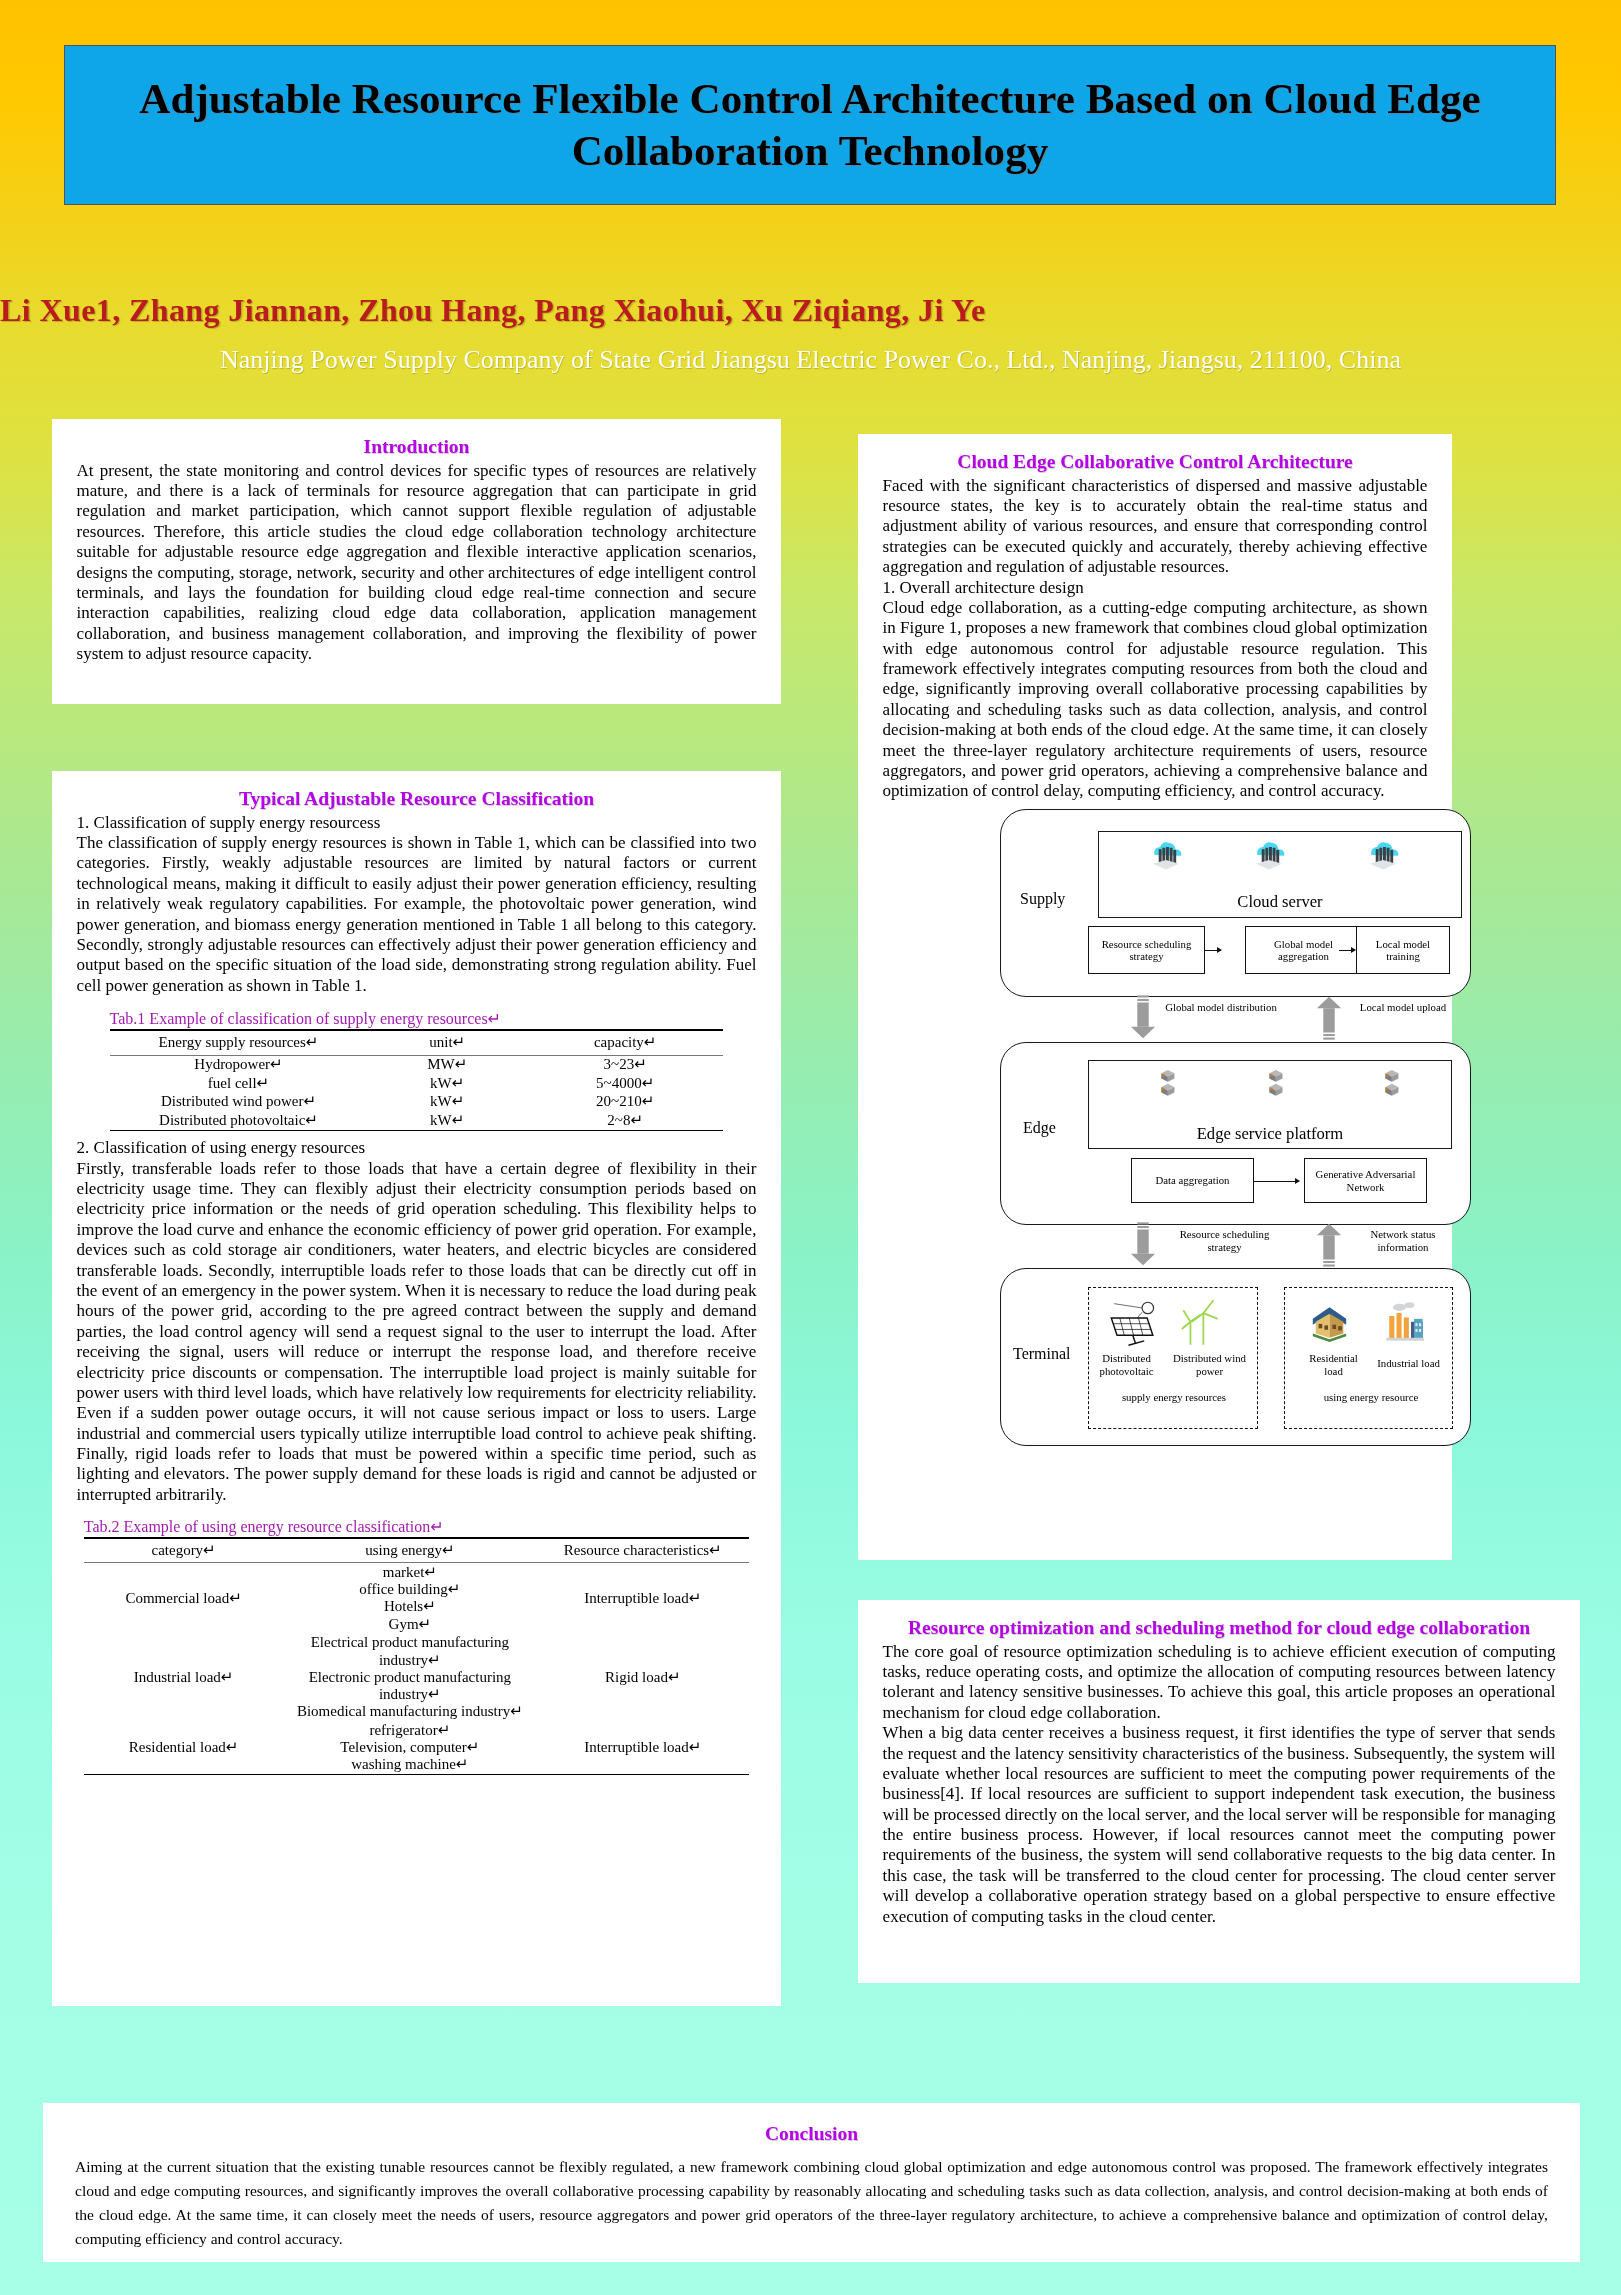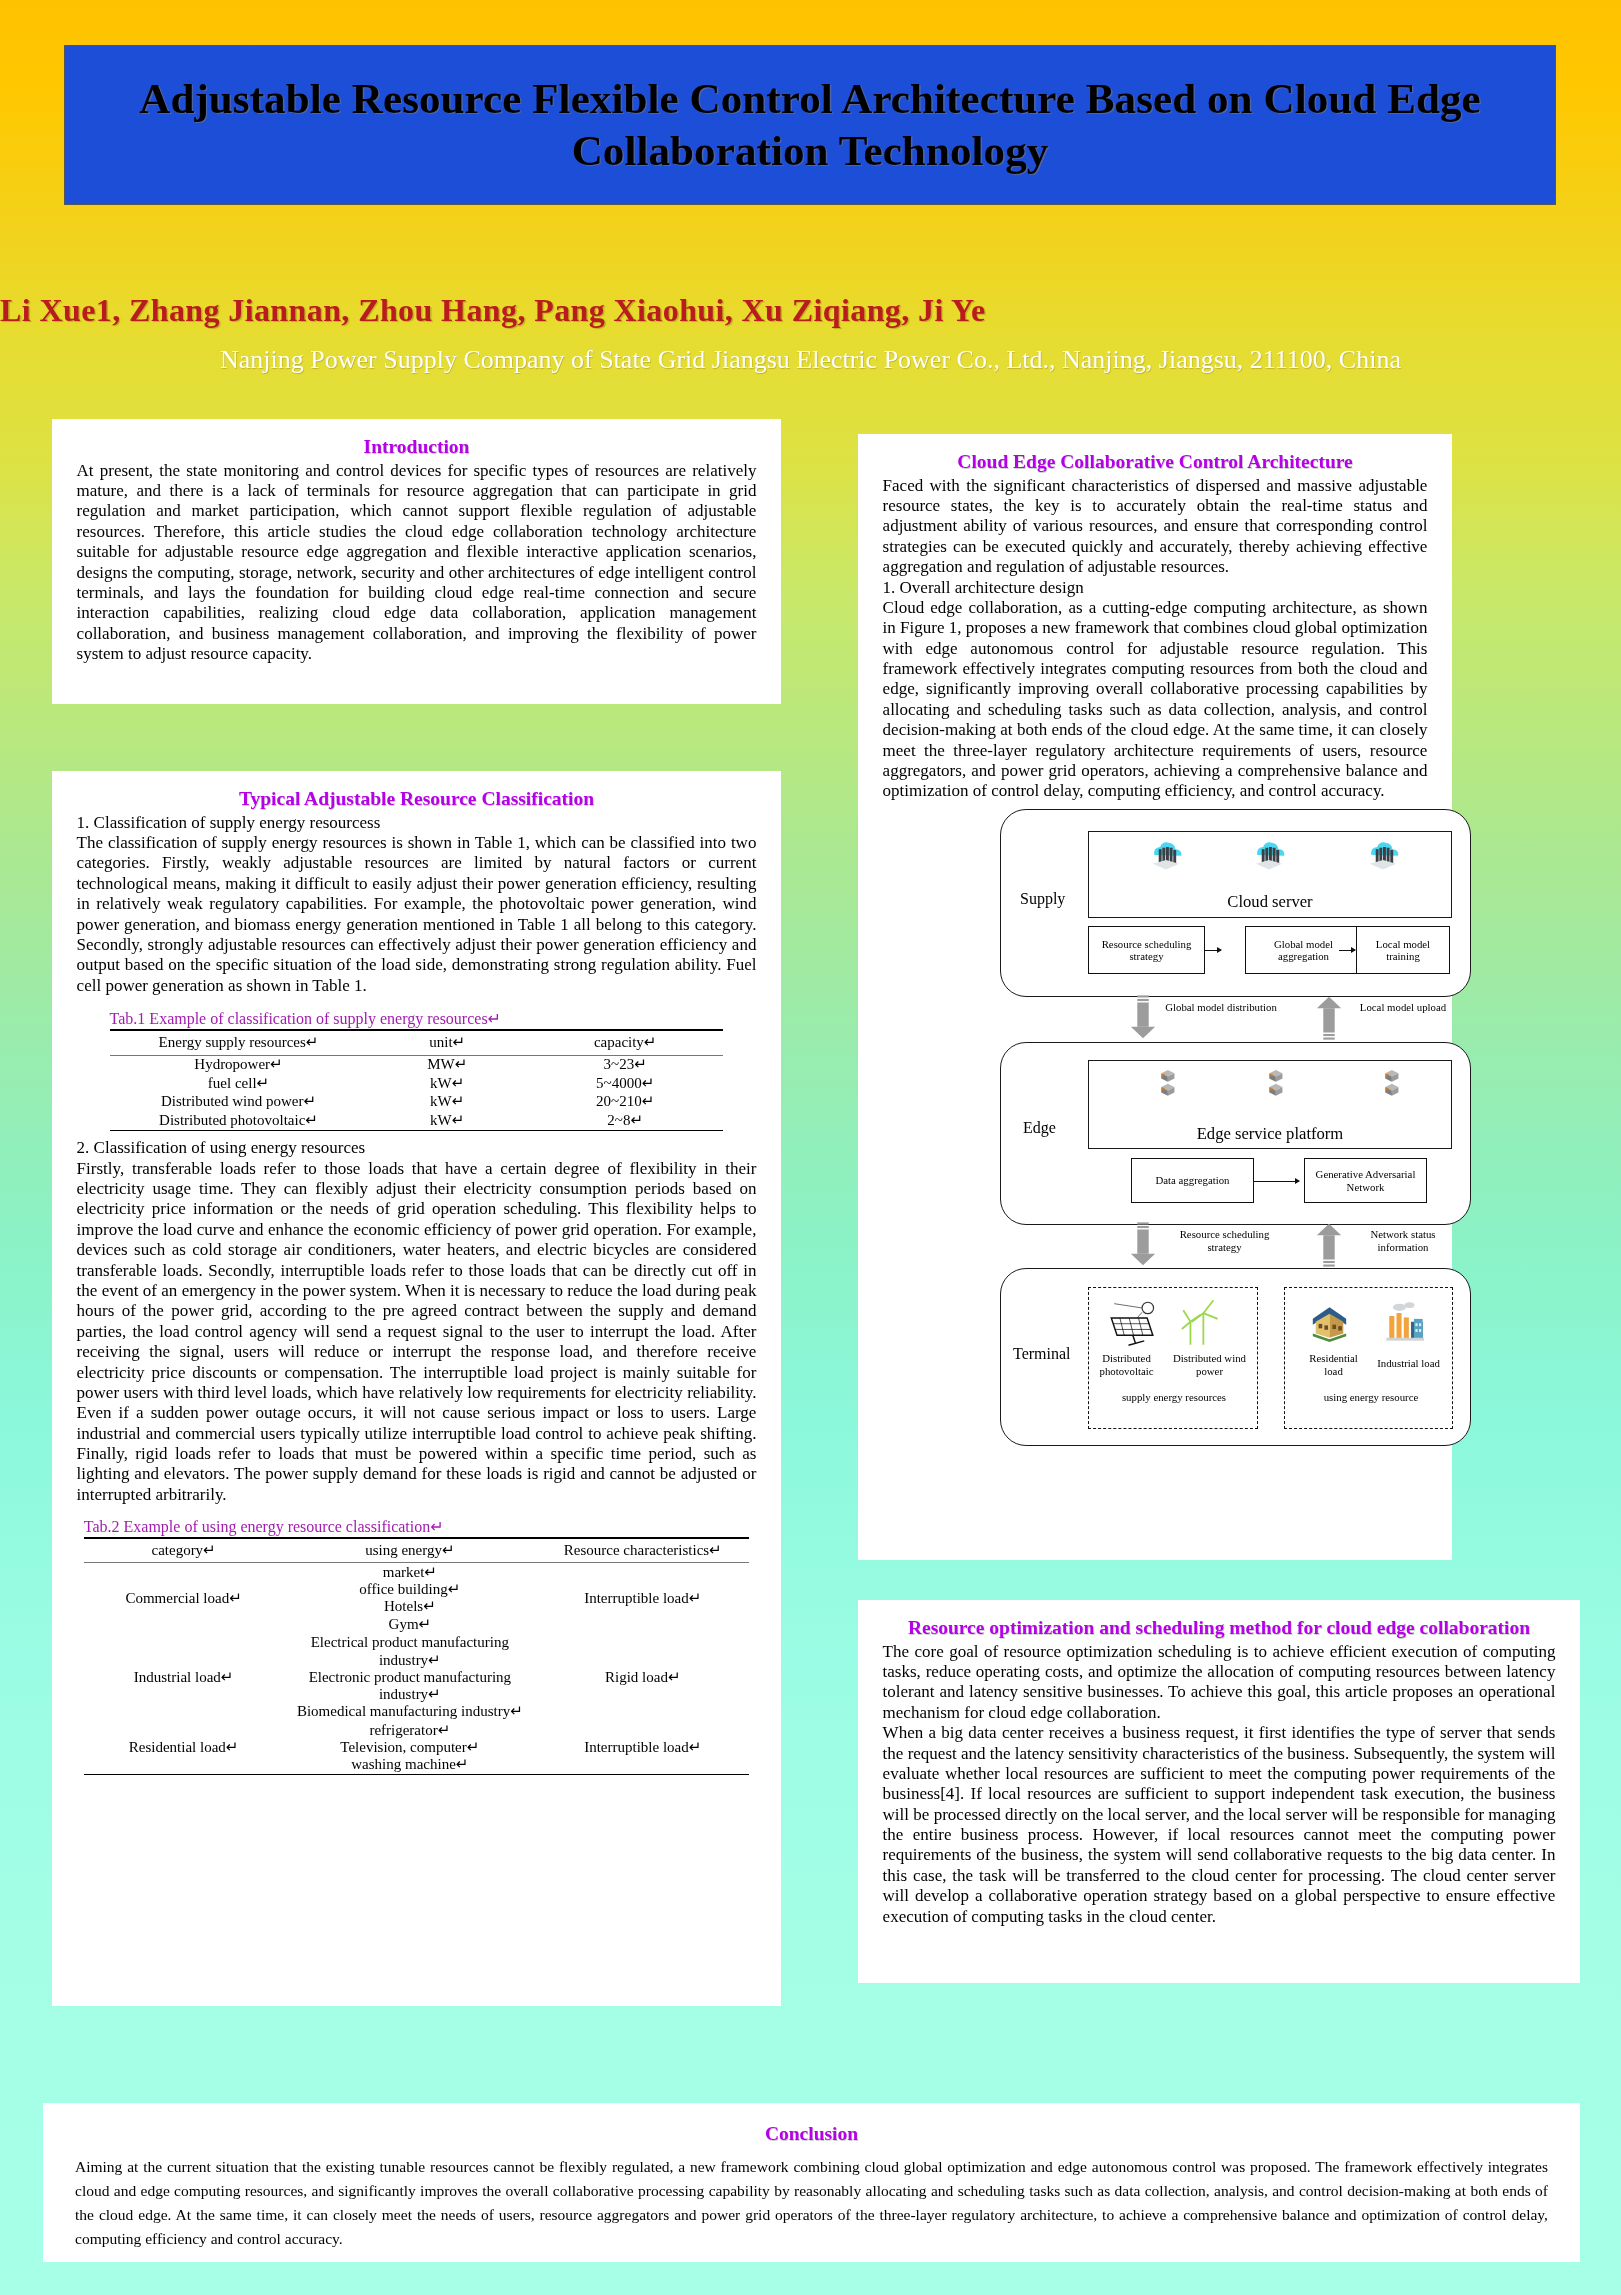--- a/index.html
+++ b/index.html
@@ -21,21 +21,21 @@
       #A4FEE6 84%,
       #A6FFE6 100%);
     overflow:hidden;
     position:relative;
   }
   .poster{position:absolute;left:0;top:0;width:1621px;height:2295px;}
 
   
   .title-box{
     position:absolute;left:64px;top:45px;width:1492px;height:160px;
-    background:#1d4ed8;border:1.4px solid #555;
+    background:#0ea5e9;border:1.4px solid #555;
     display:flex;align-items:center;justify-content:center;
     box-sizing:border-box;
   }
   .title-text{
     font-size:43px;font-weight:bold;color:#000;text-align:center;
     line-height:1.22;letter-spacing:0.1px;
     text-shadow:1.4px 1.4px 0 rgba(120,120,120,0.55);
     padding:0 24.6px;
   }
 
@@ -213,21 +213,21 @@
     <div class="sec-head">Cloud Edge Collaborative Control Architecture</div>
     <p class="body">Faced with the significant characteristics of dispersed and massive adjustable resource states, the key is to accurately obtain the real-time status and adjustment ability of various resources, and ensure that corresponding control strategies can be executed quickly and accurately, thereby achieving effective aggregation and regulation of adjustable resources.</p>
     <p class="body left">1.  Overall architecture design</p>
     <p class="body">Cloud edge collaboration, as a cutting-edge computing architecture, as shown in Figure 1, proposes a new framework that combines cloud global optimization with edge autonomous control for adjustable resource regulation. This framework effectively integrates computing resources from both the cloud and edge, significantly improving overall collaborative processing capabilities by allocating and scheduling tasks such as data collection, analysis, and control decision-making at both ends of the cloud edge. At the same time, it can closely meet the three-layer regulatory architecture requirements of users, resource aggregators, and power grid operators, achieving a comprehensive balance and optimization of control delay, computing efficiency, and control accuracy.</p>
   </div>
 
   <div class="fig">
 
     <div class="layer" style="left:21.7px;top:0px;width:469px;height:186px;"></div>
     <div class="layer-label" style="left:42px;top:81px;">Supply</div>
-    <div class="inner-box" style="left:110px;top:21.7px;width:362px;height:85px;align-items:flex-end;">
+    <div class="inner-box" style="left:120px;top:21.7px;width:362px;height:85px;align-items:flex-end;">
       <div class="inner-title">Cloud server</div>
     </div>
 
     <svg class="srv-cloud" style="left:169px;top:30px;" viewBox="0 0 52 44">
       <path d="M10 22 q-2-10 8-11 q3-8 12-6 q8 1 9 9 q9 0 8 9 z" fill="#49D7F2"></path>
       <g fill="#3a4045">
           <rect x="16" y="14" width="4" height="20"></rect>
           <rect x="21" y="12" width="4" height="22"></rect>
           <rect x="26" y="11" width="4" height="23"></rect>
           <rect x="31" y="12" width="4" height="22"></rect>

